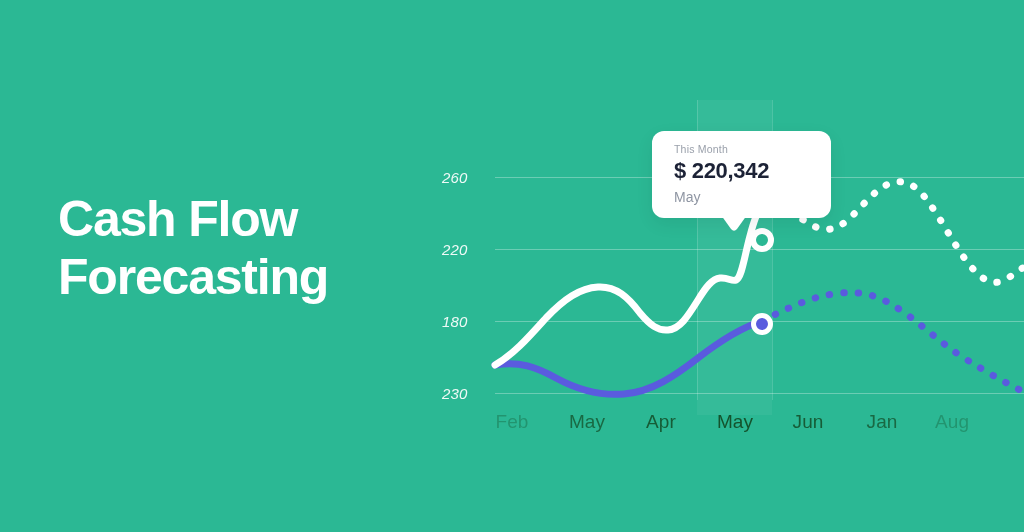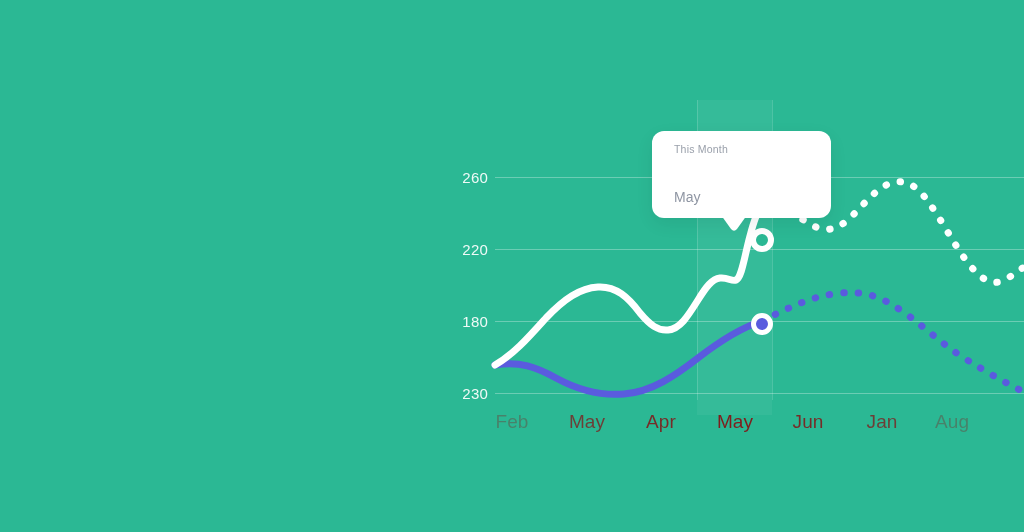--- a/index.html
+++ b/index.html
@@ -43,25 +43,25 @@
     position: absolute;
     left: 0;
     top: 0;
   }
 
   
   .y-label {
     position: absolute;
     right: 0;
     width: 46px;
-    text-align: right;
     color: rgba(255,255,255,0.92);
     font-size: 15px;
     line-height: 15px;
     letter-spacing: 0.2px;
+    font-style: italic;
   }
   #y-axis {
     position: absolute;
     left: 440px;
     top: 100px;
     width: 48px;
     height: 360px;
   }
 
   
@@ -69,21 +69,21 @@
     position: absolute;
     left: 440px;
     top: 410px;
     width: 584px;
     height: 34px;
   }
   .x-label {
     position: absolute;
     top: 0;
     transform: translateX(-50%);
-    color: #7f1d1d;
+    color: #14532d;
     font-size: 19px;
     line-height: 24px;
     letter-spacing: 0.1px;
     white-space: nowrap;
   }
 
   
   #tooltip {
     position: absolute;
     left: 652px;
@@ -129,20 +129,22 @@
     color: #8f96a3;
     font-size: 14px;
     line-height: 17px;
   }
 </style>
 </head>
 <body>
 
 <div id="stage">
 
+  <div id="headline">Cash Flow
+Forecasting</div>
 
   <div id="chart-panel">
     <svg id="chart-svg" width="584" height="360" viewBox="0 0 584 360">
 
       <rect id="highlight-band" x="257" y="0" width="75" height="315" fill="rgba(255,255,255,0.05)"></rect>
 
       <g id="gridlines" stroke="rgba(255,255,255,0.3)" stroke-width="1">
         <line x1="55" y1="77.5" x2="584" y2="77.5"></line>
         <line x1="55" y1="149.5" x2="584" y2="149.5"></line>
         <line x1="55" y1="221.5" x2="584" y2="221.5"></line>
@@ -203,20 +205,21 @@
     <div class="x-label" style="left:147px;opacity:0.78">May</div>
     <div class="x-label" style="left:221px;opacity:0.9">Apr</div>
     <div class="x-label" style="left:295px;opacity:1">May</div>
     <div class="x-label" style="left:368px;opacity:0.9">Jun</div>
     <div class="x-label" style="left:442px;opacity:0.78">Jan</div>
     <div class="x-label" style="left:512px;opacity:0.35">Aug</div>
   </div>
 
   <div id="tooltip">
     <div id="tt-caption">This Month</div>
+    <div id="tt-amount">$ 220,342</div>
     <div id="tt-month">May</div>
   </div>
   <div id="tooltip-tail">
     <svg width="26" height="17" viewBox="0 0 26 17">
       <path d="M0 0 L26 0 L16 14 Q13 17.5 10 14 Z" fill="#ffffff"></path>
     </svg>
   </div>
 
 </div>
 

